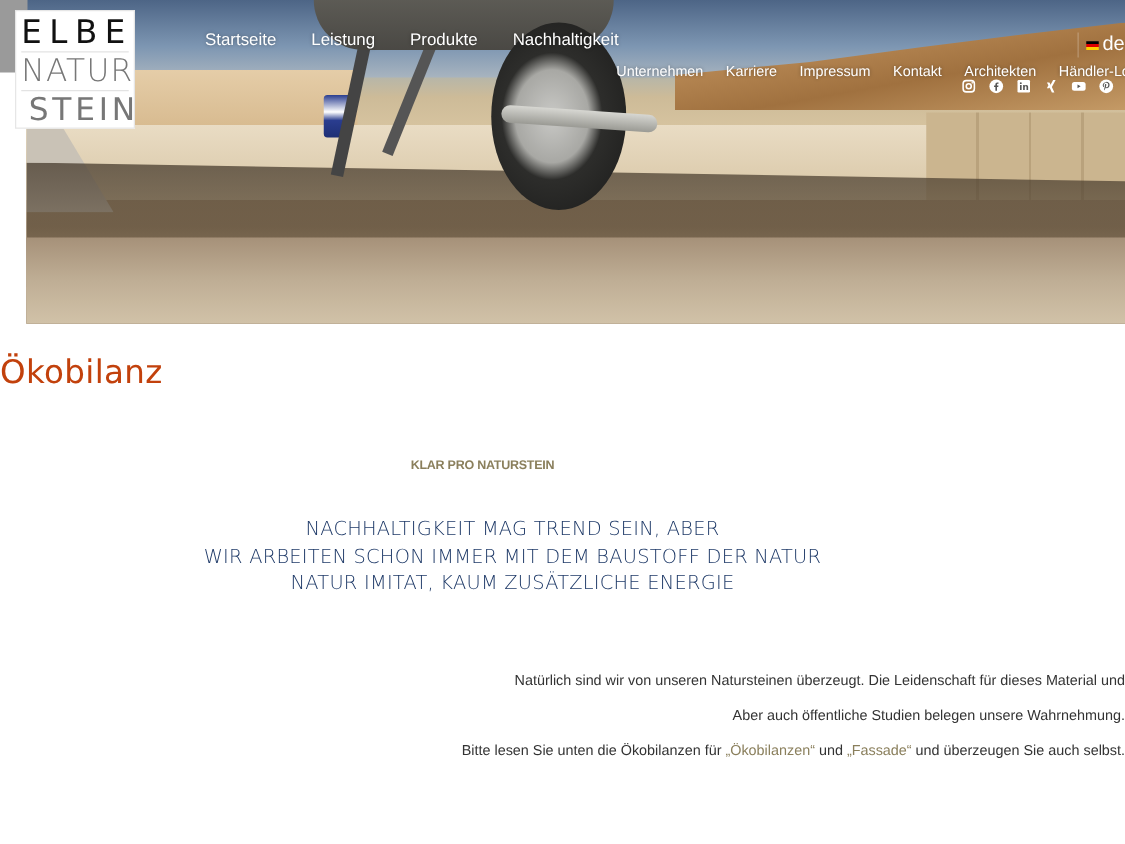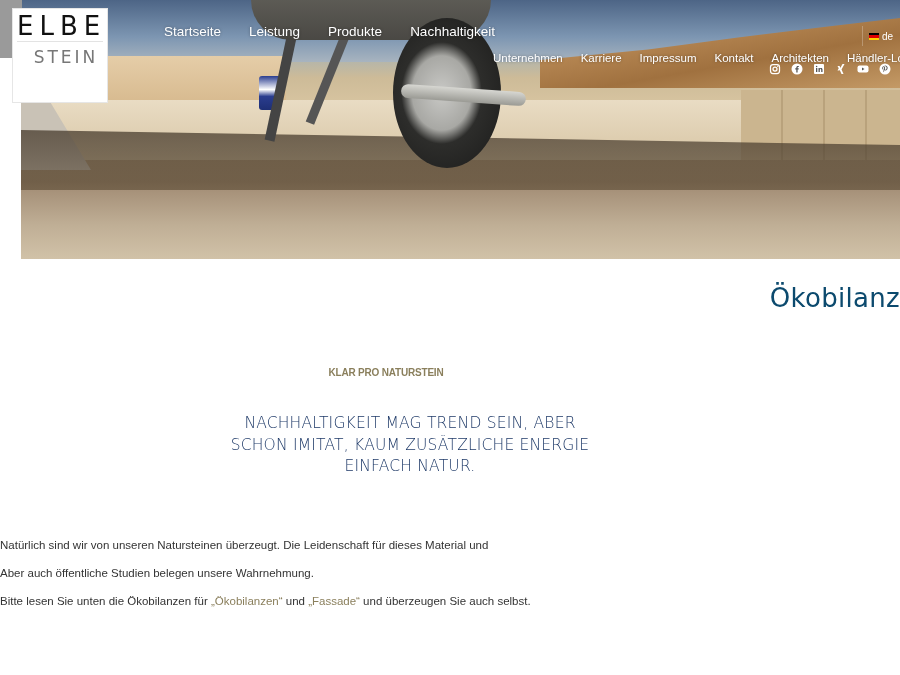--- a/index.html
+++ b/index.html
@@ -45,46 +45,46 @@
 
     .logo-box {
       position: absolute; left: 12px; top: 8px; width: 96px; height: 95px; background: #ffffff; z-index: 3;
       display: flex; flex-direction: column; align-items: center; justify-content: flex-start; padding-top: 2px;
       border: 1px solid #e6e6e6;
     }
     .logo-line { width: 86px; text-align: center; line-height: 30px; font-size: 26px; letter-spacing: 4px;
       font-family: "DejaVu Sans", sans-serif; }
     .logo-line.l1 { color: #111; font-weight: 400; letter-spacing: 6px; border-bottom: 1px solid #e3e3e3; }
     .logo-line.l2 { color: #777; font-weight: 300; font-family: "DejaVu Sans", sans-serif; font-size: 25px; letter-spacing: 1px; border-bottom: 1px solid #e3e3e3; }
-    .logo-line.l3 { color: #777; font-size: 17px; letter-spacing: 3px; margin-left: 12px; }
+    .logo-line.l3 { color: #777; font-size: 25px; letter-spacing: 3px; margin-left: 12px; }
 
     .main-nav { position: absolute; left: 164px; top: 24px; display: flex; gap: 28px; z-index: 3; }
     .main-nav a { color: #ffffff; font-size: 13.5px; text-decoration: none; text-shadow: 0 0 3px rgba(0,0,0,0.35); }
 
     .top-nav { position: absolute; left: 493px; top: 4px; display: flex; gap: 18px; z-index: 3; white-space: nowrap; }
     .top-nav a { color: #ffffff; font-size: 11.5px; text-decoration: none; text-shadow: 0 0 3px rgba(0,0,0,0.4); margin-top: 48px; }
 
     .lang-box { position: absolute; left: 862px; top: 26px; width: 40px; height: 20px; z-index: 3;
       display: flex; align-items: center; gap: 3px; padding-left: 6px; border-left: 1px solid rgba(255,255,255,0.25); }
     .flag-de { width: 10px; height: 7px;
       background: linear-gradient(180deg, #000 0 33%, #dd0000 33% 66%, #ffce00 66% 100%); }
-    .lang-label { color: #ffffff; font-size: 10px; }
+    .lang-label { color: #ffffff; font-size: 16px; }
 
     .social { position: absolute; left: 768px; top: 62px; display: flex; gap: 8px; z-index: 3; }
     .social span { width: 14px; height: 14px; display: flex; align-items: center; justify-content: center; }
     .social svg { width: 12px; height: 12px; }
 
     .content { position: absolute; left: 0; top: 259px; width: 900px; text-align: center; }
-    .page-title { position: absolute; left: 0; top: 24px; width: 900px; text-align: right;
-      font-size: 26px; color: #0c4a6e; font-weight: 400; letter-spacing: 0.3px; font-family: "DejaVu Sans", sans-serif; }
+    .page-title { position: absolute; left: 0; top: 24px; width: 900px; text-align: left;
+      font-size: 26px; color: #c2410c; font-weight: 400; letter-spacing: 0.3px; font-family: "DejaVu Sans", sans-serif; }
     .kicker { position: absolute; left: 0; top: 108px; width: 772px; text-align: center;
       font-size: 10px; font-weight: 700; color: #8a7f5c; letter-spacing: -0.2px; }
     .headline { position: absolute; left: 0; top: 154px; width: 820px; text-align: center;
       color: #1f3a68; font-size: 15.5px; line-height: 21.5px; letter-spacing: 0.2px; font-family: "DejaVu Sans", sans-serif; font-weight: 300; }
-    .body-text { position: absolute; left: 0; top: 272px; width: 900px; text-align: left;
+    .body-text { position: absolute; left: 0; top: 272px; width: 900px; text-align: right;
       color: #333; font-size: 11.5px; line-height: 28px; }
     .body-text p { margin: 0; }
     .body-text a { color: #8a7f5c; text-decoration: none; }
   </style>
 </head>
 <body>
 
 <div class="gray-strip"></div>
 
 <div class="hero">
@@ -99,20 +99,21 @@
   <div class="foreground"></div>
   <div class="barrow-leg1"></div>
   <div class="barrow-leg2"></div>
   <div class="barrow-body"></div>
   <div class="wheel"></div>
   <div class="handle"></div>
 </div>
 
 <a class="logo-box">
   <div class="logo-line l1">ELBE</div>
+  <div class="logo-line l2">NATUR</div>
   <div class="logo-line l3">STEIN</div>
 </a>
 
 <nav class="main-nav">
   <a>Startseite</a>
   <a>Leistung</a>
   <a>Produkte</a>
   <a>Nachhaltigkeit</a>
 </nav>
 
@@ -171,21 +172,21 @@
       </svg>
   </span>
 
 </div>
 
 <main class="content">
   <h1 class="page-title">Ökobilanz</h1>
   <div class="kicker">KLAR PRO NATURSTEIN</div>
   <div class="headline">
     <div>NACHHALTIGKEIT MAG TREND SEIN, ABER</div>
-    <div>SCHON IMITAT, KAUM ZUSÄTZLICHE ENERGIE</div>
-    <div>EINFACH NATUR.</div>
+    <div>WIR ARBEITEN SCHON IMMER MIT DEM BAUSTOFF DER NATUR</div>
+    <div>NATUR IMITAT, KAUM ZUSÄTZLICHE ENERGIE</div>
   </div>
   <div class="body-text">
     <p>Natürlich sind wir von unseren Natursteinen überzeugt. Die Leidenschaft für dieses Material und</p>
     <p>Aber auch öffentliche Studien belegen unsere Wahrnehmung.</p>
     <p><span>Bitte lesen Sie unten die Ökobilanzen für </span><a>„Ökobilanzen“</a><span> und </span><a>„Fassade“</a><span> und überzeugen Sie auch selbst.</span></p>
   </div>
 </main>
 
 </body></html>

